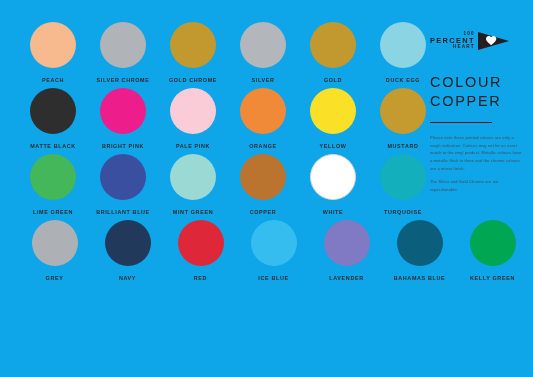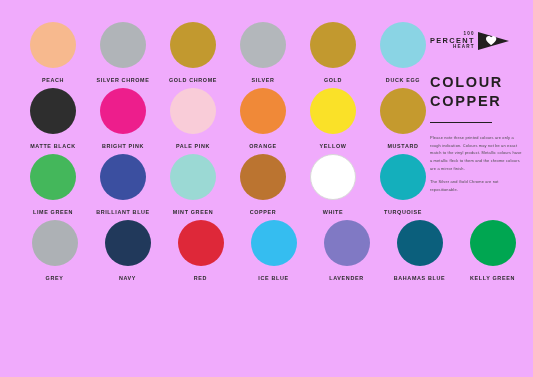--- a/index.html
+++ b/index.html
@@ -6,21 +6,21 @@
   body{
     width:533px;height:377px;
     background:#ffffff;
     font-family:"Liberation Sans", sans-serif;
     overflow:hidden;
     position:relative;
   }
   .sheet{
     position:absolute;
     inset:0;
-    background:#f0abfc;
+    background:#0ea5e9;
     padding:0;
   }
 
   
   .grid{
     position:absolute;
     left:18px;
     top:22px;
     width:420px;
   }
@@ -99,21 +99,21 @@
   }
   .flag{
     width:34px;height:22px;
     display:block;
   }
 
   .title{
     margin-top:17px;
     font-size:14.5px;
     letter-spacing:1.7px;
-    font-weight:bold;
+    font-weight:normal;
     color:#231f20;
     line-height:1.28;
   }
   .rule{
     margin-top:12px;
     width:62px;
     height:1px;
     background:#231f20;
   }
   .notes{

